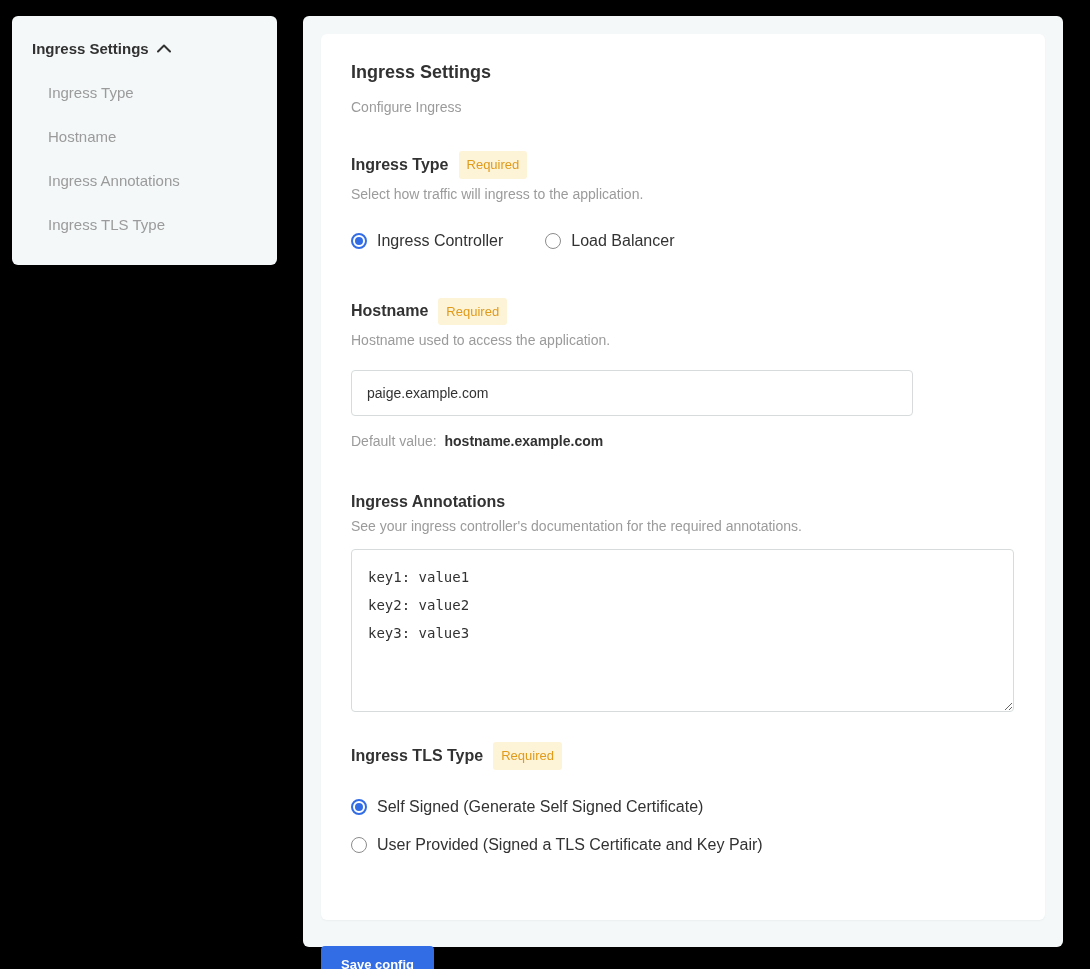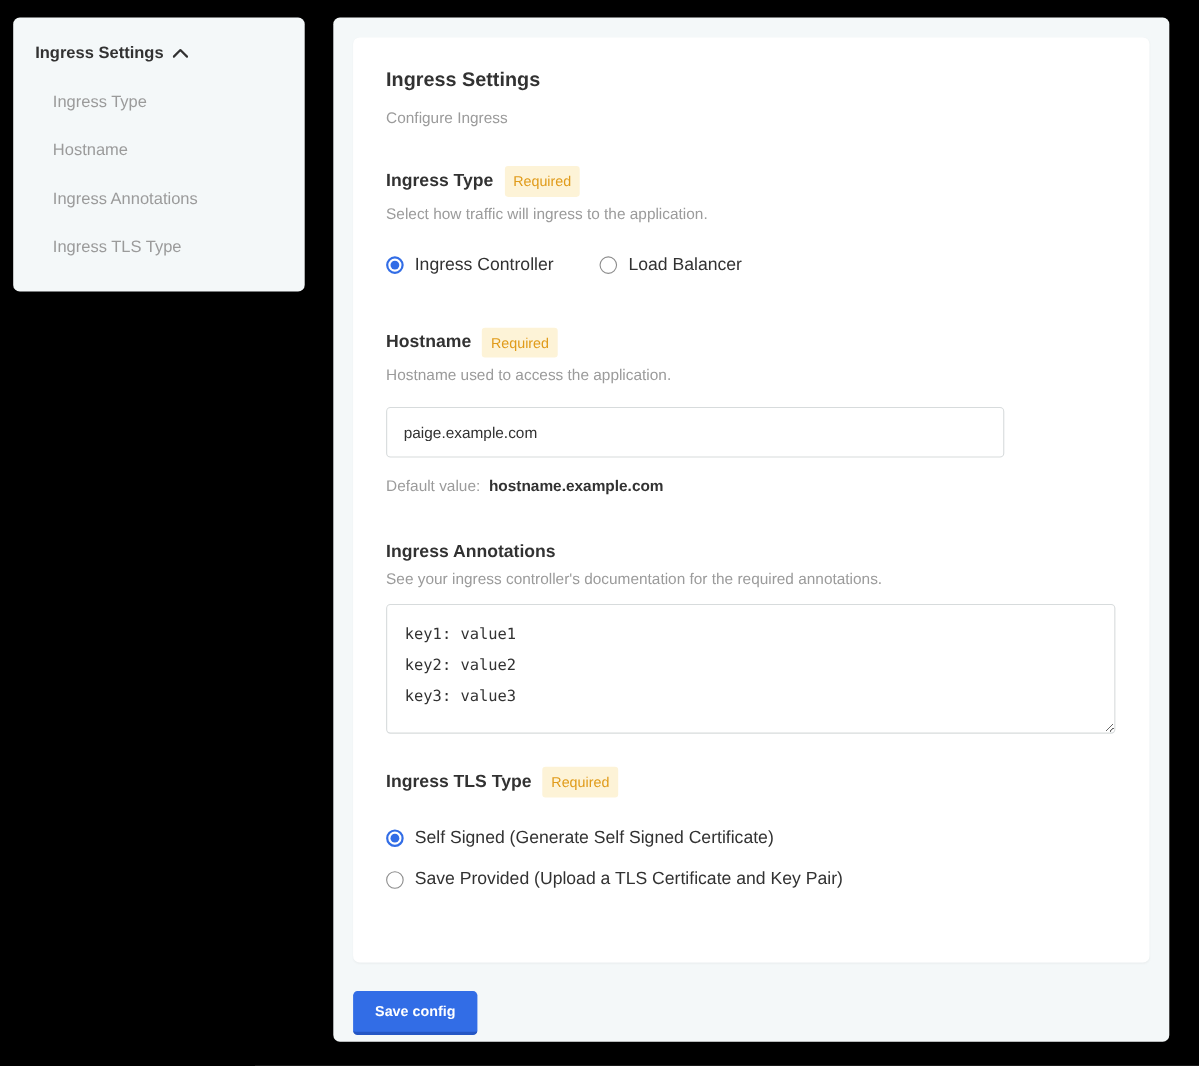--- a/index.html
+++ b/index.html
@@ -68,21 +68,21 @@
   .text-input{
     margin-top:22px;width:562px;height:46px;border:1px solid var(--border-gray);
     border-radius:4px;padding:0 15px;font-size:14px;color:var(--text-dark);
     font-family:"Liberation Sans",sans-serif;outline:none;display:block;background:#fff;
   }
   .default-line{margin-top:17px;font-size:14px;color:var(--text-gray);}
   .default-value{font-weight:bold;color:var(--text-dark);margin-left:4px;}
 
   .section-annotations{margin-top:44px;}
   .annotations-area{
-    margin-top:15px;width:663px;height:118px;border:1px solid var(--border-gray);
+    margin-top:15px;width:663px;height:163px;border:1px solid var(--border-gray);
     border-radius:4px;padding:13px 16px;font-family:"DejaVu Sans Mono",monospace;
     font-size:14px;line-height:28px;color:var(--text-dark);outline:none;display:block;
     resize:both;background:#fff;
   }
 
   .section-tls{margin-top:30px;}
   .radio-stack{margin-top:28px;display:flex;flex-direction:column;gap:20px;}
 
   .save-btn{
     margin:26px 0 0 0;display:inline-block;
@@ -165,21 +165,21 @@
           <h2 class="section-title">Ingress TLS Type</h2>
           <span class="required-badge">Required</span>
         </div>
         <div class="radio-stack">
           <label class="radio-option">
             <span class="radio checked"></span>
             <span class="radio-label">Self Signed (Generate Self Signed Certificate)</span>
           </label>
           <label class="radio-option">
             <span class="radio"></span>
-            <span class="radio-label">Save Provided (Upload a TLS Certificate and Key Pair)</span>
+            <span class="radio-label">User Provided (Signed a TLS Certificate and Key Pair)</span>
           </label>
         </div>
       </div>
 
     </section>
 
     <button class="save-btn">Save config</button>
   </main>
 
 </div>

